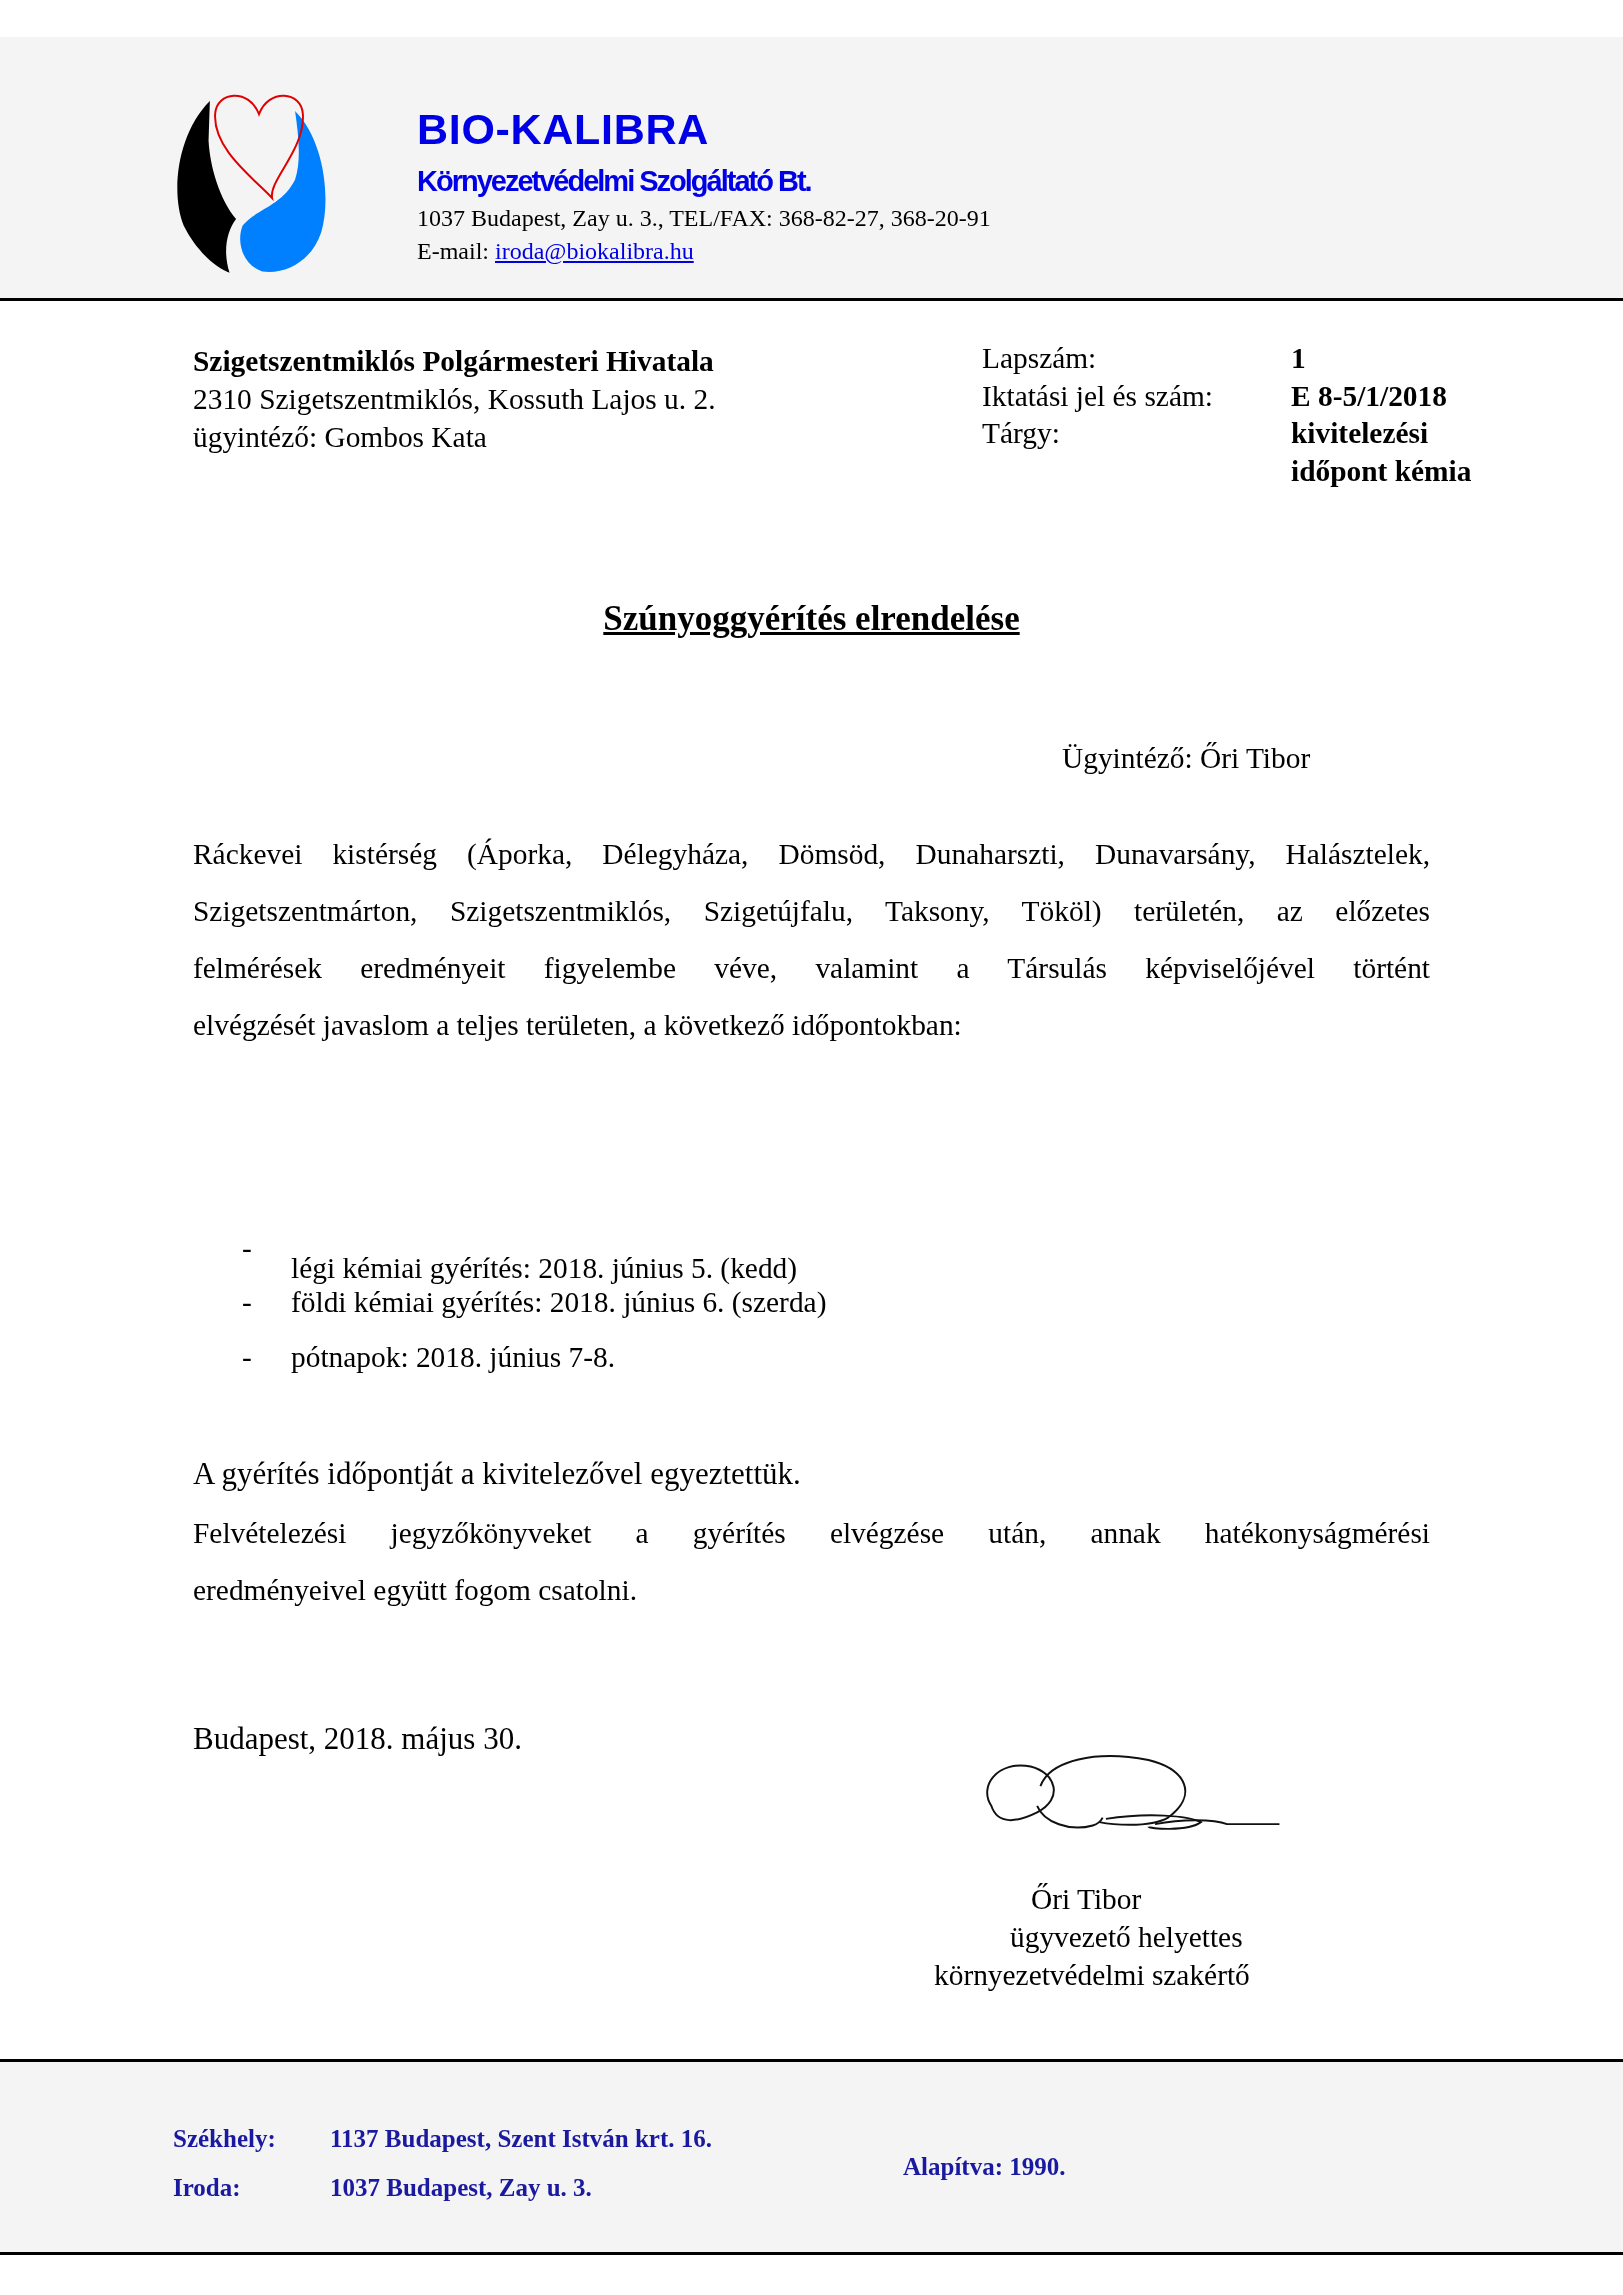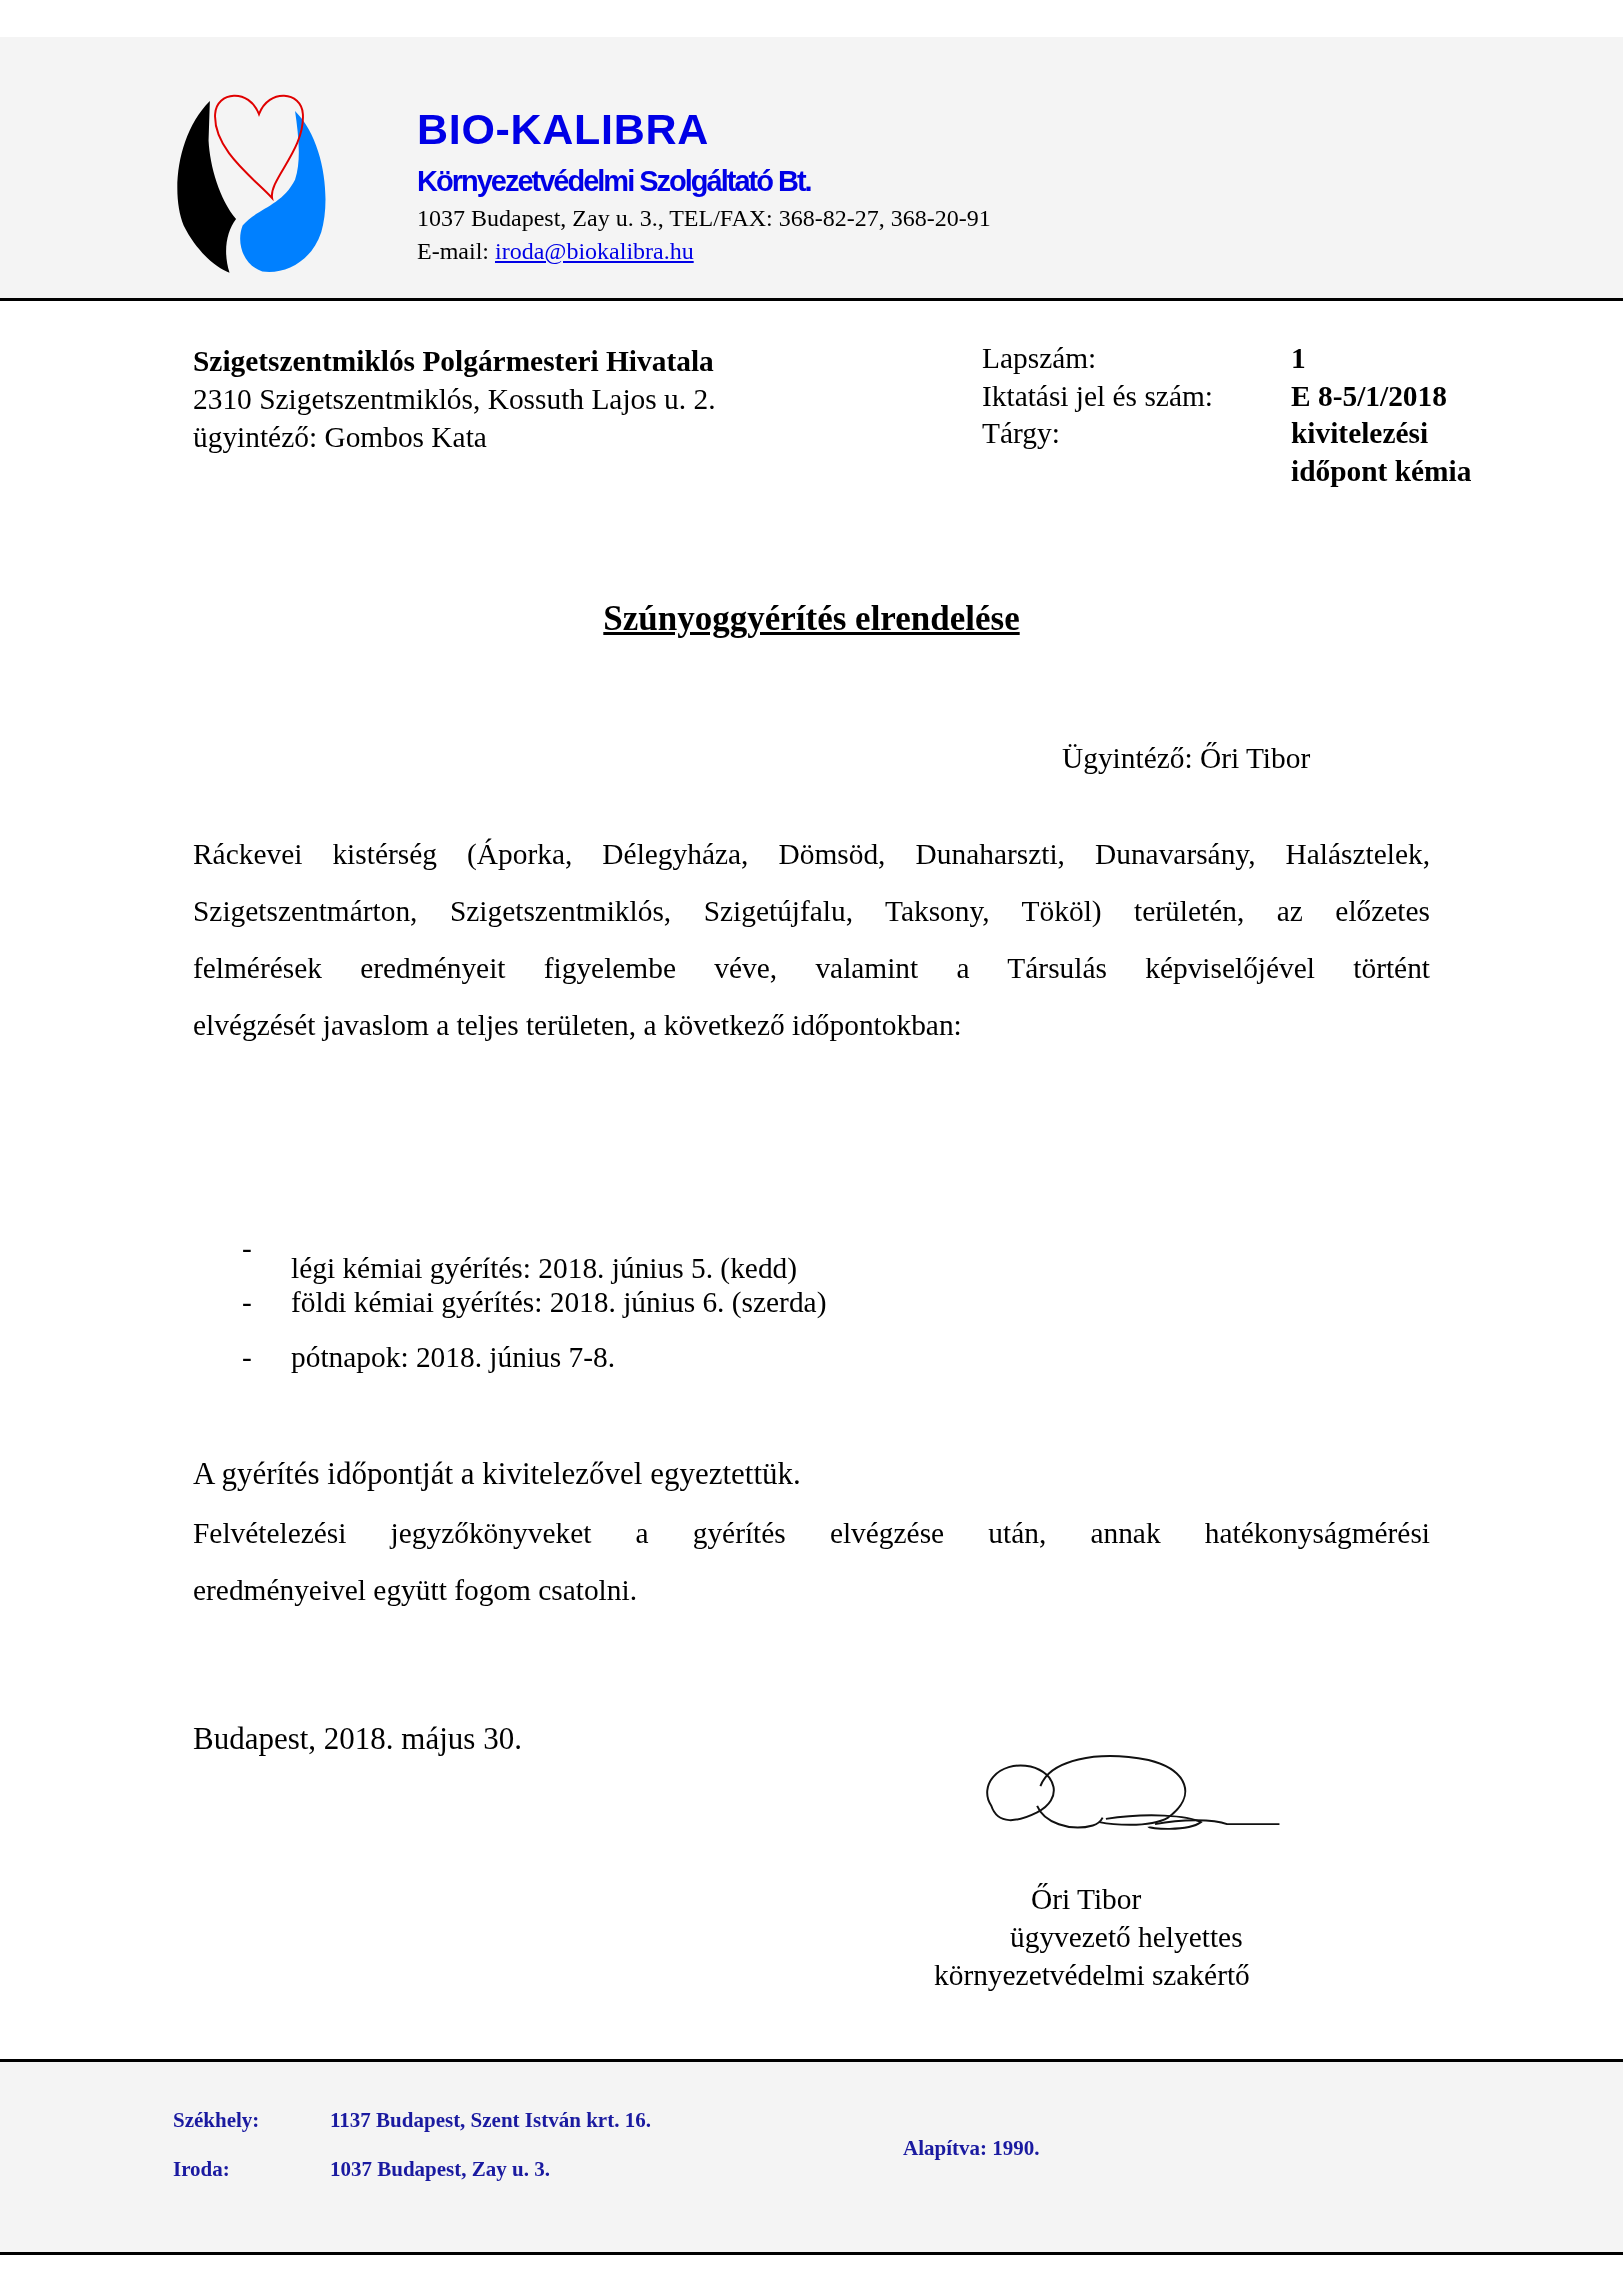--- a/index.html
+++ b/index.html
@@ -26,21 +26,21 @@
   .body-line.last { text-align-last:left; }
   .bullet { position:absolute; font-size:29.4px; }
   .bullet .dash { position:absolute; left:0; }
   .bullet .txt { position:absolute; left:56px; white-space:nowrap; }
   .plain { position:absolute; left:193px; font-size:31px; white-space:nowrap; }
   .sig-box { position:absolute; left:952px; top:1714px; width:334px; height:141px; background:#fff; }
   .sig-lines { position:absolute; font-size:29.4px; text-align:center; white-space:nowrap; }
   .footer-rule-top { position:absolute; left:0; top:2059px; width:1623px; height:2.6px; background:#000; }
   .footer-band { position:absolute; left:0; top:2062px; width:1623px; height:191px; background:#f4f4f4; }
   .footer-rule-bottom { position:absolute; left:0; top:2252px; width:1623px; height:2.6px; background:#000; }
-  .footer-text { position:absolute; font-size:21px; font-weight:bold; color:#1a1aa0; white-space:nowrap; }
+  .footer-text { position:absolute; font-size:25px; font-weight:bold; color:#1a1aa0; white-space:nowrap;margin-top:17px; }
 </style>
 </head>
 <body>
 
 <div class="header-band"></div>
 <div class="header-rule"></div>
 
 <svg class="logo" viewBox="0 0 290 290">
 
   <path d="M70 20 C20 70 10 160 30 210 C50 250 80 275 100 282 C90 250 95 220 110 200 C85 170 70 120 68 80 Z" fill="#000"></path>

